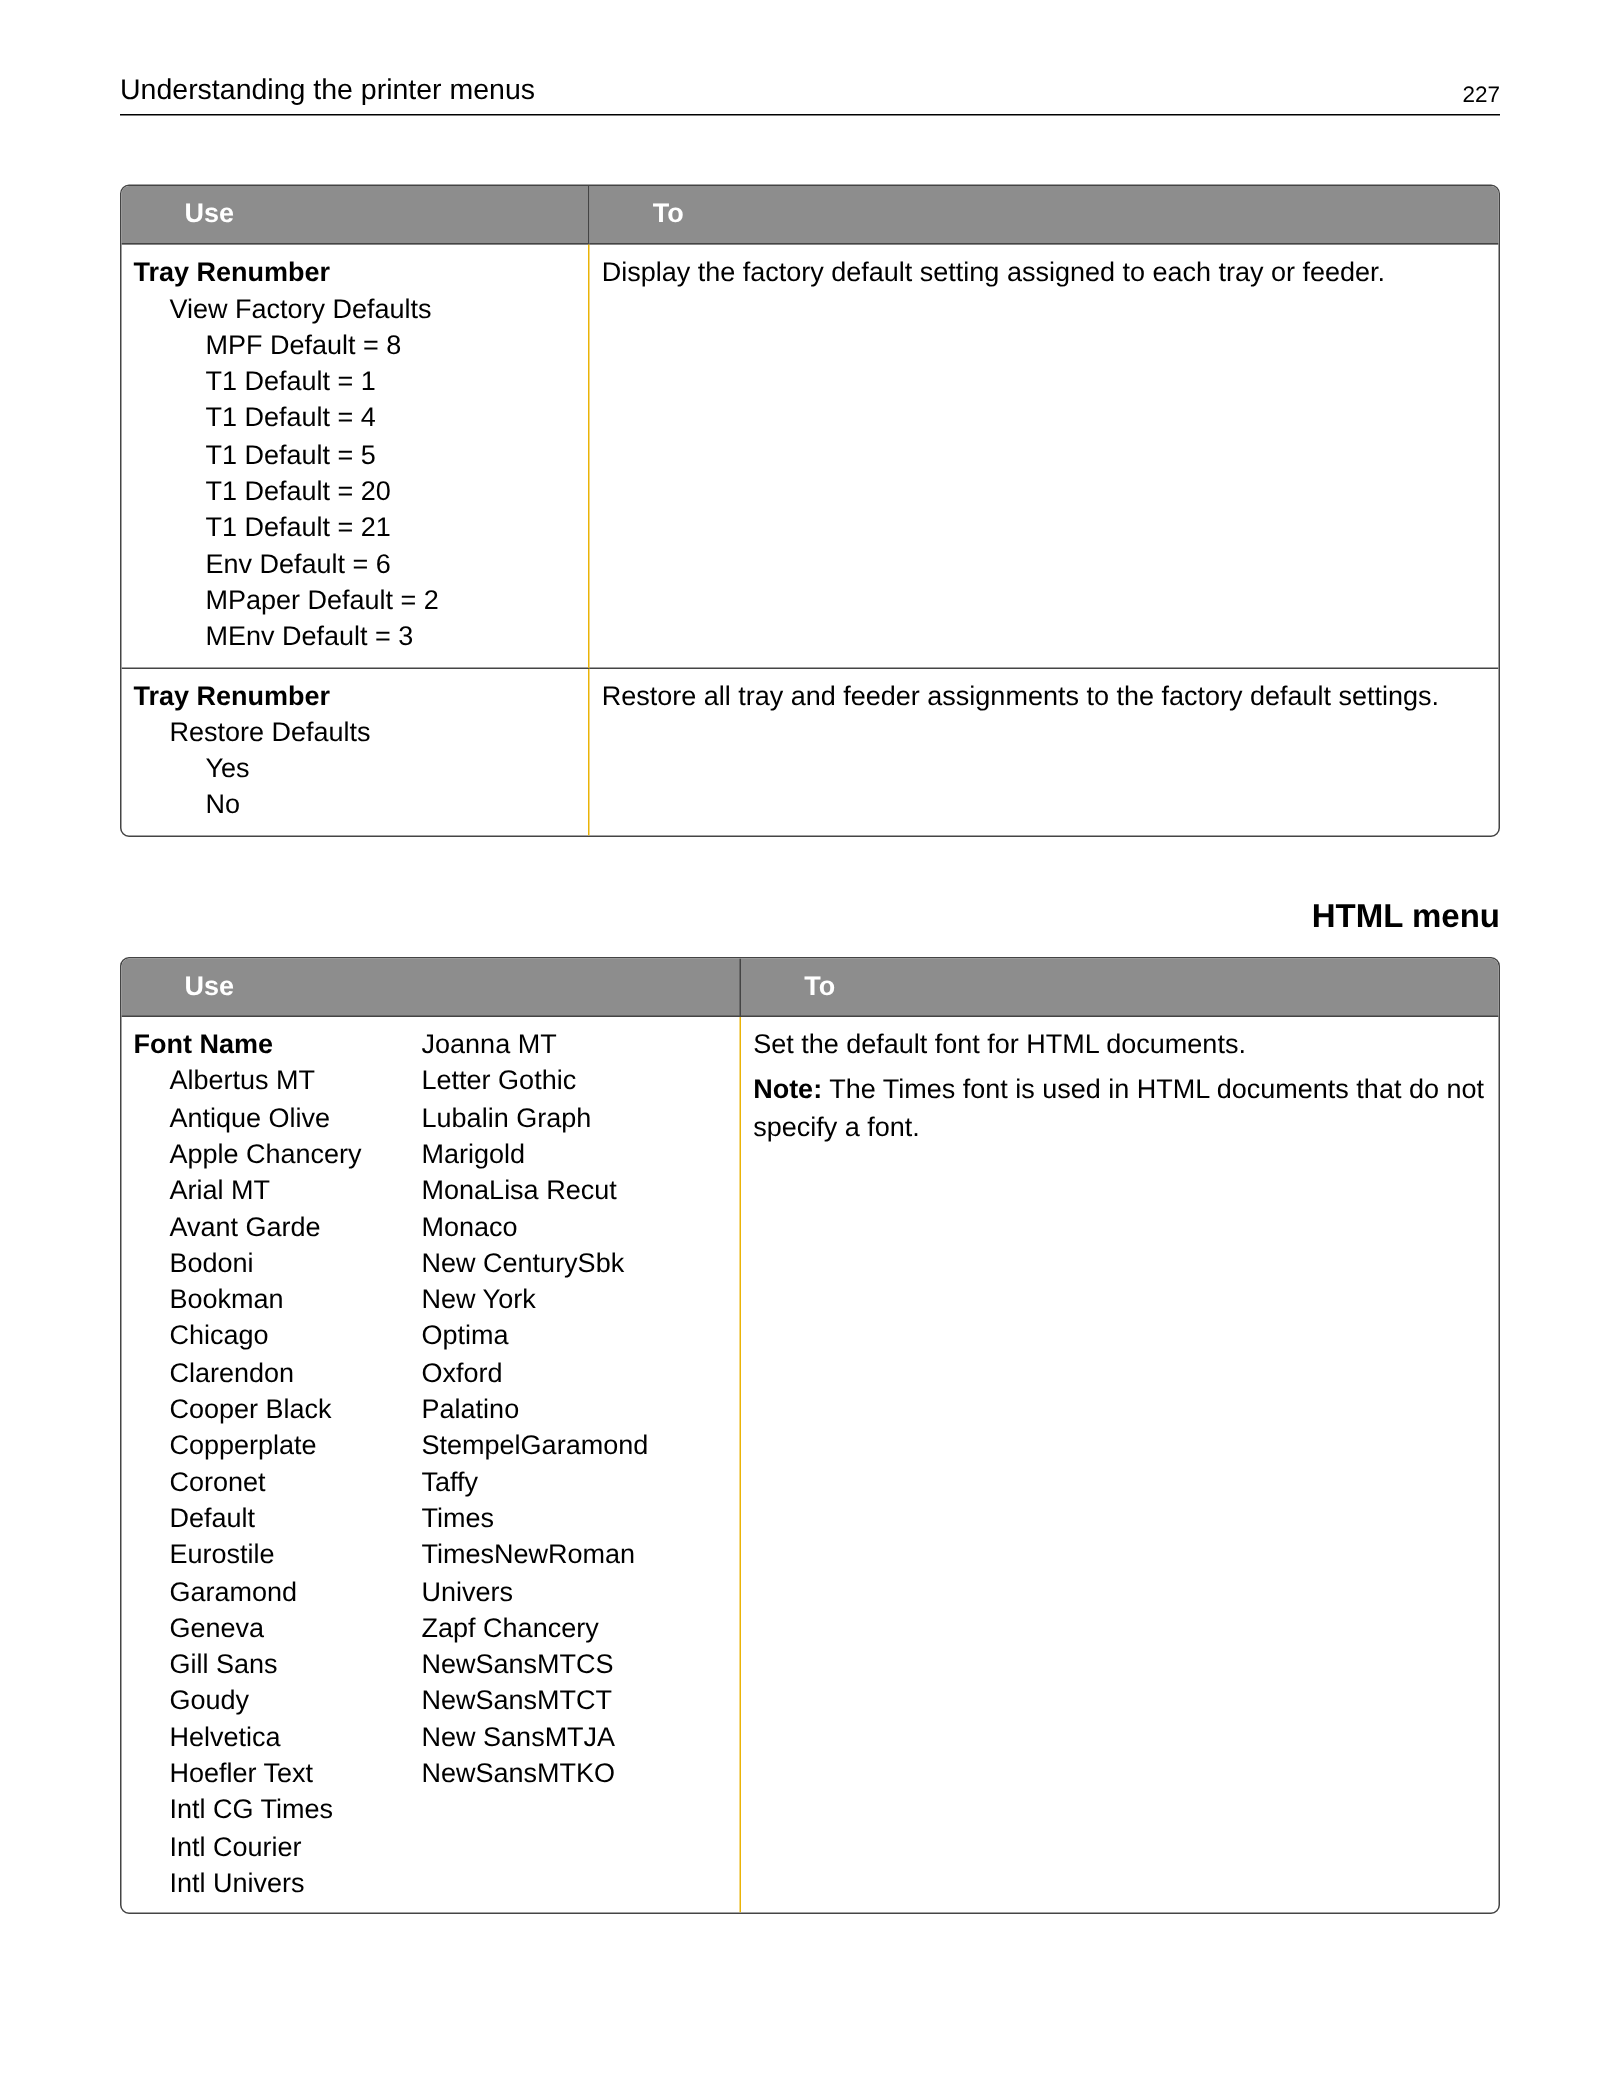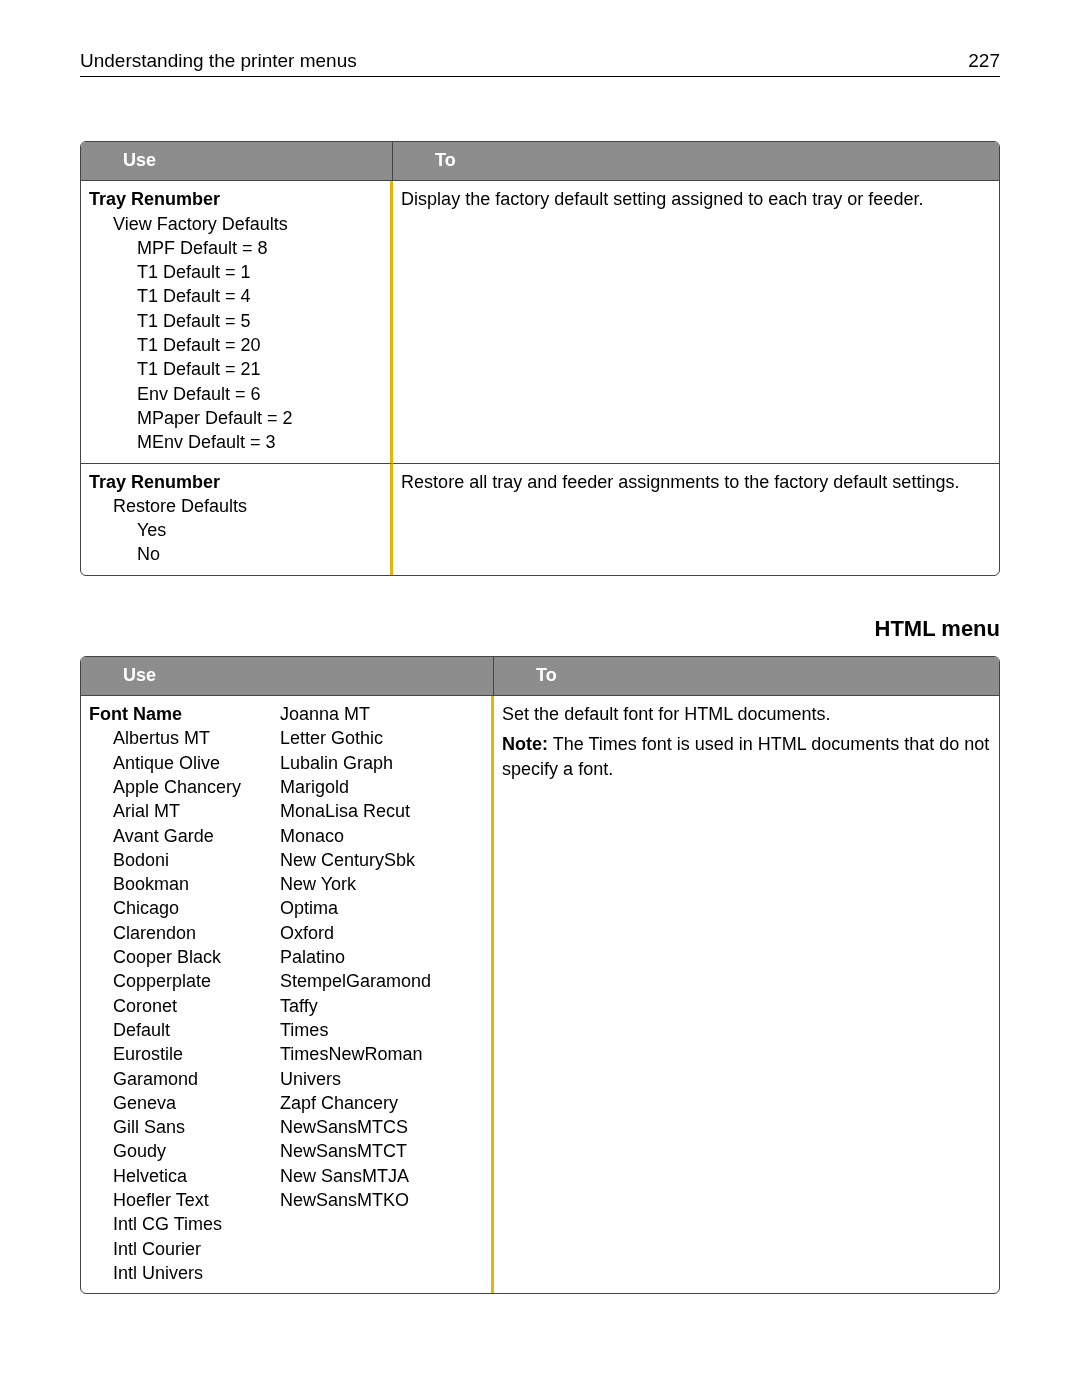--- a/index.html
+++ b/index.html
@@ -13,24 +13,24 @@
     color: #000;
     position: relative;
     padding: 50px 80px 50px 80px;
   }
   .header {
     display: flex;
     justify-content: space-between;
     align-items: flex-end;
     border-bottom: 1.5px solid #000;
     padding-bottom: 4px;
-    margin-bottom: 64px;
+    margin-bottom: 46px;
   }
   .header .title { font-size: 19px; }
-  .header .pageno { font-size: 19px; }
+  .header .pageno { font-size: 15px; }
 
   table.menu {
     width: 100%;
     border-collapse: separate;
     border-spacing: 0;
     border: 1px solid #444;
     border-radius: 6px;
     overflow: hidden;
   }
   table.menu th,
@@ -45,21 +45,21 @@
   table.menu th {
     background: #8d8d8d;
     color: #fff;
     font-weight: 700;
     border-right: 1px solid #444;
     border-bottom: 1px solid #444;
     padding-left: 42px;
   }
   table.menu th:last-child { border-right: none; }
   table.menu td {
-    border-right: 3px solid #eab308;
+    border-right: 1px solid #eab308;
     border-bottom: 1px solid #444;
   }
   table.menu tr td:last-child { border-right: none; }
   table.menu tr:last-child td { border-bottom: none; }
 
   .lvl0 { font-weight: 700; margin: 0; }
   .lvl1 { padding-left: 24px; }
   .lvl2 { padding-left: 48px; }
 
   .fontcols {

